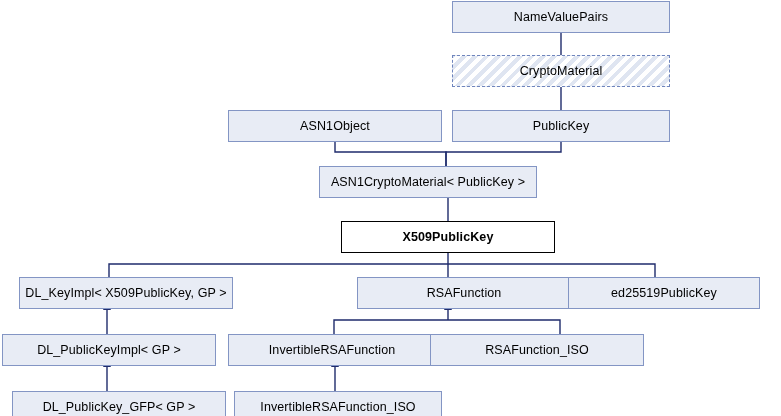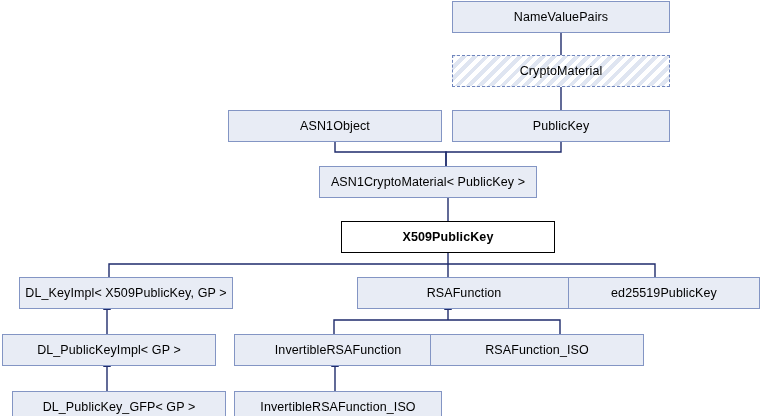--- a/index.html
+++ b/index.html
@@ -145,21 +145,21 @@
       </div>
       <div class="node" style="left: 341px; top: 277px; width: 214px; margin-left: 16px;">
         <span class="label">RSAFunction</span>
       </div>
       <div class="node" style="left: 568px; top: 277px; width: 192px;">
         <span class="label">ed25519PublicKey</span>
       </div>
       <div class="node" style="left: 2px; top: 334px; width: 214px;">
         <span class="label">DL_PublicKeyImpl&lt; GP &gt;</span>
       </div>
-      <div class="node" style="left: 234px; top: 334px; width: 208px; text-align: right;">
+      <div class="node" style="left: 228px; top: 334px; width: 208px; text-align: right;">
         <span class="label">InvertibleRSAFunction</span>
       </div>
       <div class="node" style="left: 430px; top: 334px; width: 214px;">
         <span class="label">RSAFunction_ISO</span>
       </div>
       <div class="node" style="left: 12px; top: 391px; width: 214px;">
         <span class="label">DL_PublicKey_GFP&lt; GP &gt;</span>
       </div>
       <div class="node" style="left: 234px; top: 391px; width: 208px;">
         <span class="label">InvertibleRSAFunction_ISO</span>

